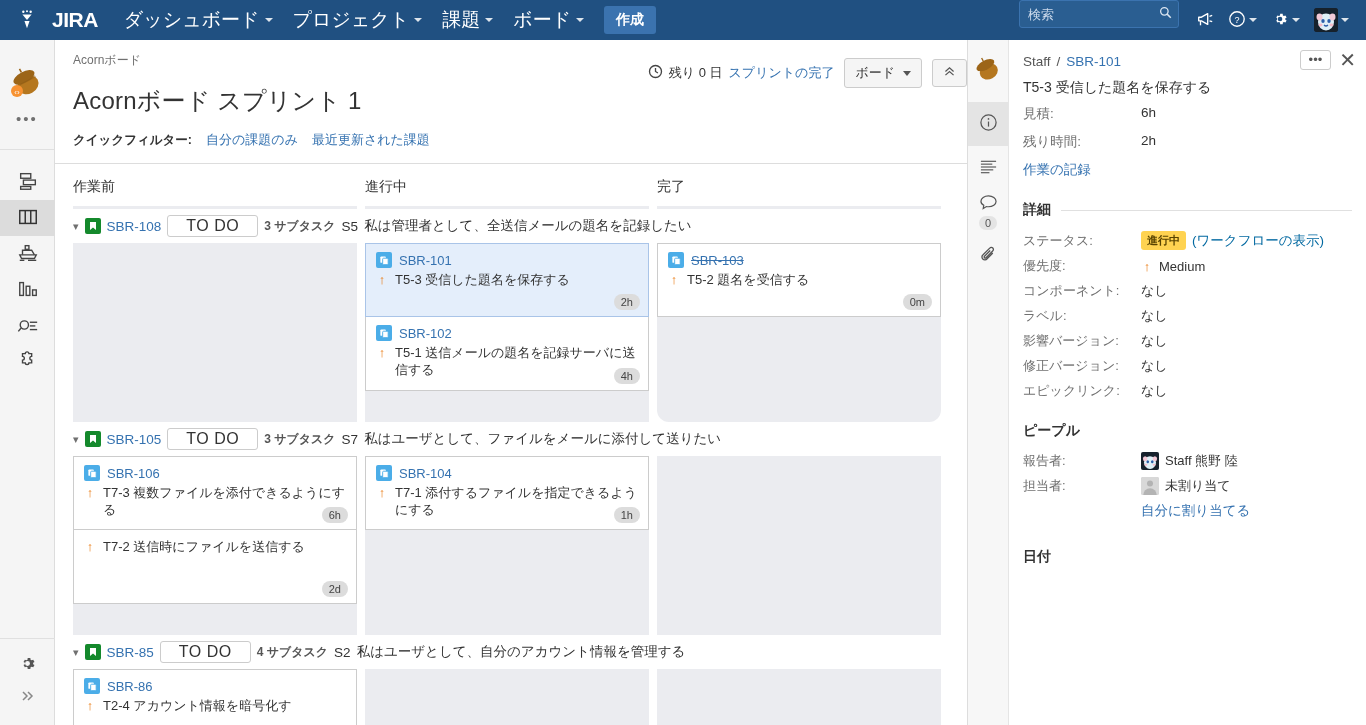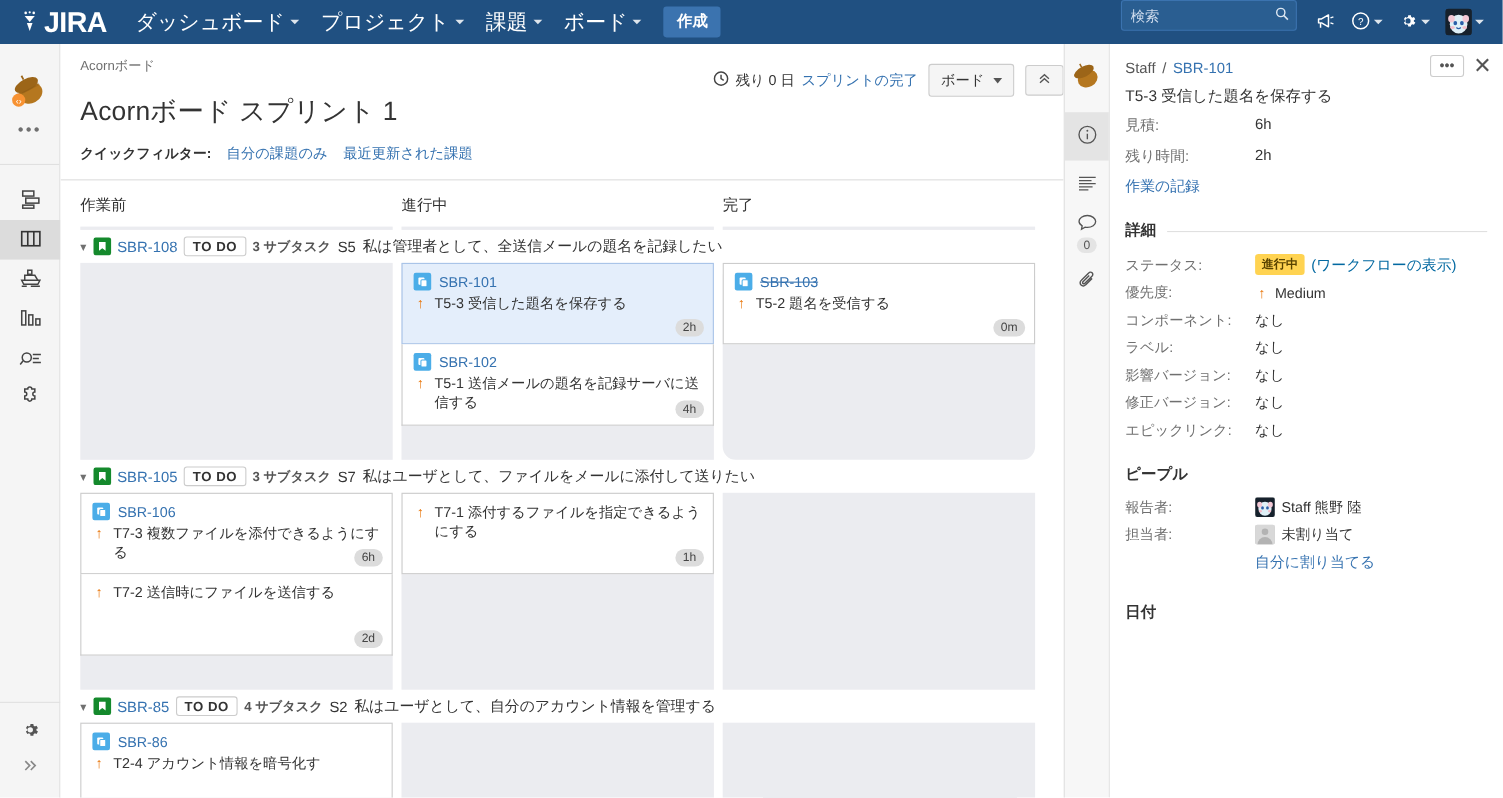--- a/index.html
+++ b/index.html
@@ -12,23 +12,23 @@
     color: #333;
     background: #fff;
   }
   
   .topnav {
     position: absolute; top: 0; left: 0; width: 1366px; height: 40px;
     background: #205081;
     display: flex; align-items: center;
   }
   .jira-logo {
-    display: flex; align-items: center; gap: 2px;
+    display: flex; align-items: center; gap: 14px;
     margin-left: 16px; margin-right: 16px;
-    color: #fff; font-weight: bold; font-size: 26px;
+    color: #fff; font-weight: bold; font-size: 21px;
     letter-spacing: -0.5px;
   }
   .jira-logo svg { display: block; }
   .nav-item {
     color: #fff; font-size: 19px; padding: 0 10px; height: 47px;
     display: flex; align-items: center; gap: 5px; cursor: pointer;
     white-space: nowrap;
   }
   .caret-down {
     width: 0; height: 0;
@@ -143,22 +143,22 @@
     white-space: nowrap; overflow: hidden;
   }
   .swim-twisty { color: #707070; font-size: 11px; cursor: pointer; }
   .epic-ic {
     width: 16px; height: 16px; background: #14892c; border-radius: 2px;
     display: inline-flex; align-items: center; justify-content: center;
   }
   .swim-key { color: #3572b0; cursor: pointer; font-size: 13.5px; }
   .todo-lozenge {
     border: 1px solid #ccc; border-radius: 3px; background: #fff;
-    color: #333; font-size: 12px; font-weight: bold;
-    padding: 1px 7px; letter-spacing: .5px;
+    color: #333; font-size: 16px; font-weight: normal;
+    padding: 1px 18px; letter-spacing: .5px;
   }
   .swim-sub { font-size: 12px; color: #555; font-weight: bold; }
   .swim-code { font-size: 13.5px; color: #333; }
   .swim-sum { font-size: 13.5px; color: #333; }
   .lane-body { display: flex; padding: 0 12px 0 18px; gap: 8px; }
   .lane-col {
     width: 284px; background: #ebecf0; padding: 0;
     display: flex; flex-direction: column; gap: 0;
   }
   .card {
@@ -576,20 +576,29 @@
             <div class="card">
               <div class="card-sum-row">
                 <span class="prio-ic">↑</span>
                 <span class="card-sum">T7-2 送信時にファイルを送信する</span>
               </div>
               <span class="est-badge">2d</span>
             </div>
           </div>
           <div class="lane-col" style="min-height: 179px;">
             <div class="card">
+              <div class="card-key-row">
+                <span class="subtask-ic">
+                  <svg width="11" height="11" viewBox="0 0 12 12">
+                    <rect x="1.5" y="1.5" width="6" height="7" rx="1" fill="#fff"></rect>
+                    <rect x="4" y="3.5" width="6" height="7" rx="1" fill="#fff" stroke="#4bade8" stroke-width="1"></rect>
+                  </svg>
+                </span>
+                <span class="card-key">SBR-104</span>
+              </div>
               <div class="card-sum-row">
                 <span class="prio-ic">↑</span>
                 <span class="card-sum">T7-1 添付するファイルを指定できるようにする</span>
               </div>
               <span class="est-badge">1h</span>
             </div>
           </div>
           <div class="lane-col" style="min-height: 179px;"></div>
         </div>
         <div class="swim-hdr">

